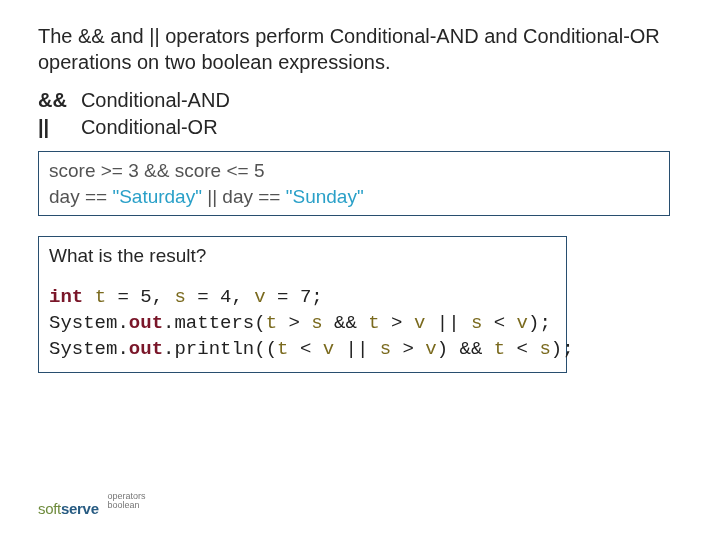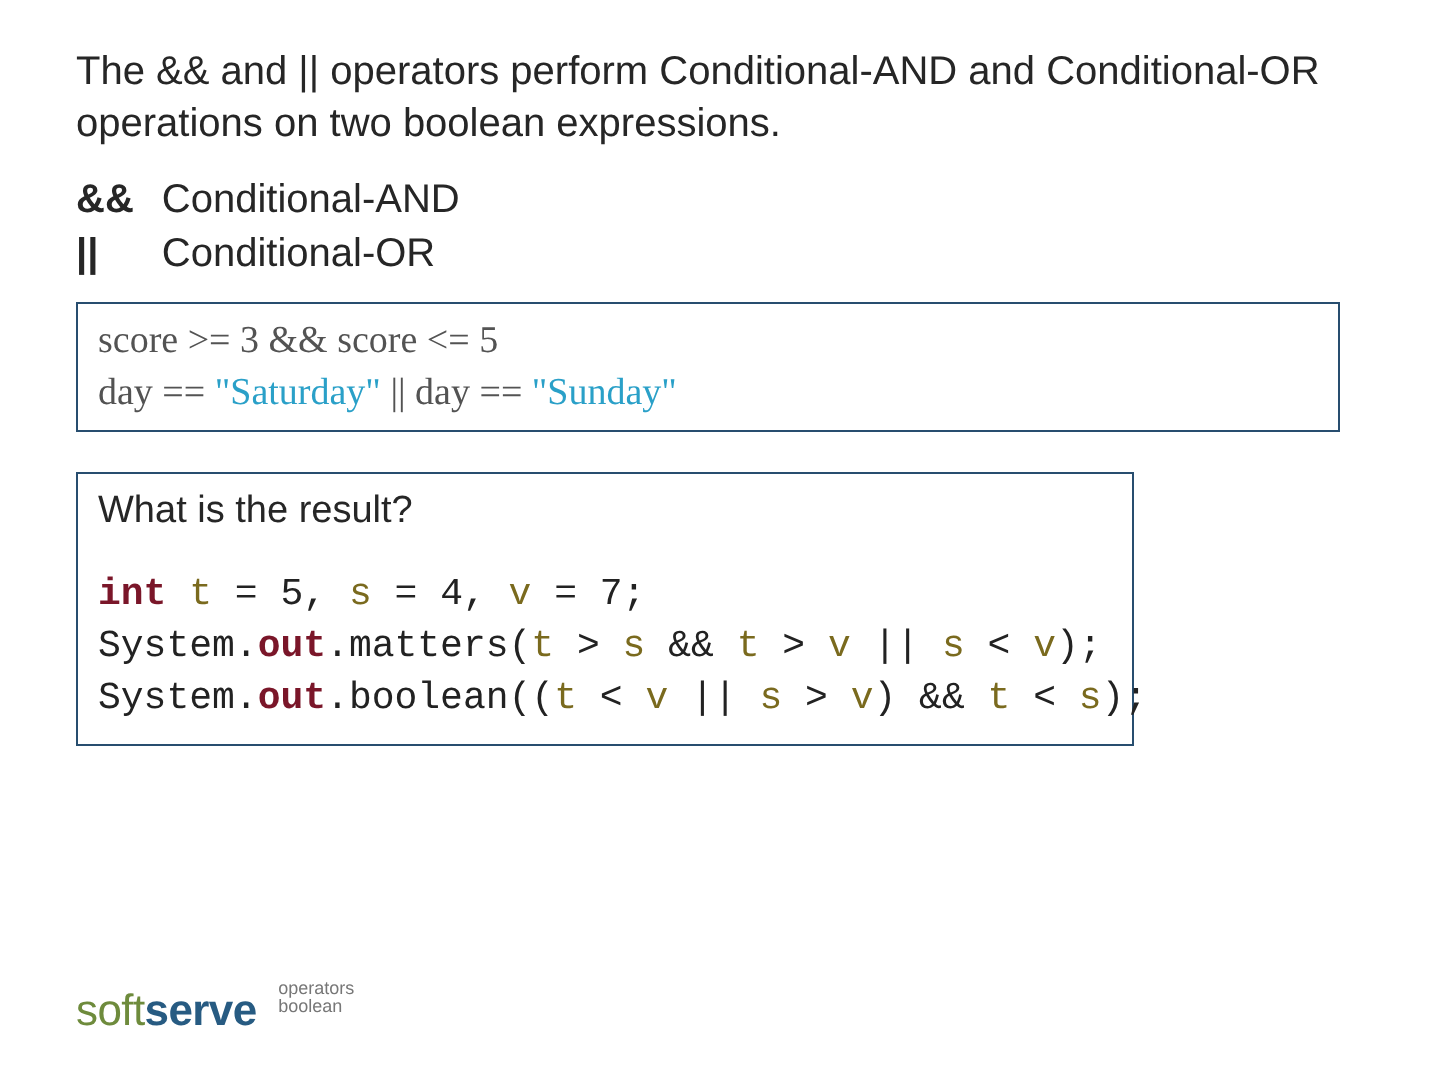--- a/index.html
+++ b/index.html
@@ -39,21 +39,21 @@
     padding: 2px 14px 2px 0;
     font-size: 20px;
     vertical-align: top;
   }
   .op-sym {
     font-weight: 700;
   }
   .codebox {
     border: 1px solid #284e6f;
     padding: 6px 10px;
-    font-family: Liberation Serif, serif;
+    font-family: Liberation Sans, sans-serif;
     font-size: 19px;
     line-height: 1.35;
     color: #535353;
     white-space: pre;
     box-sizing: border-box;
     width: 632px;
   }
   .codebox .str { color: #2aa0c8; }
   .gap { height: 20px; }
   .qbox {
@@ -77,21 +77,21 @@
   .qcode .kw { color: #7a1629; font-weight: 700; }
   .qcode .fld { color: #7a1629; font-weight: 700; }
   .qcode .var { color: #7a6a1e; }
   .logo {
     position: absolute;
     left: 38px;
     bottom: 22px;
     font-family: "Segoe UI", Tahoma, Verdana, Arial, sans-serif;
   }
   .logo .brand {
-    font-size: 22px;
+    font-size: 15px;
     font-weight: 400;
     letter-spacing: -0.3px;
   }
   .logo .soft { color: #6e8b3c; }
   .logo .serve { color: #275b82; font-weight: 600; }
   .logo .tag {
     display: inline-block;
     font-size: 9px;
     line-height: 1.05;
     color: #777;
@@ -122,21 +122,21 @@
 
   <div class="codebox"><span>score &gt;= 3 &amp;&amp; score &lt;= 5</span>
 <span>day == </span><span class="str">"Saturday"</span><span> || day == </span><span class="str">"Sunday"</span></div>
 
   <div class="gap"></div>
 
   <div class="qbox">
     <p class="q">What is the result?</p>
     <div class="qcode"><span class="kw">int</span><span> </span><span class="var">t</span><span> = 5, </span><span class="var">s</span><span> = 4, </span><span class="var">v</span><span> = 7;</span>
 <span>System.</span><span class="fld">out</span><span>.matters(</span><span class="var">t</span><span> &gt; </span><span class="var">s</span><span> &amp;&amp; </span><span class="var">t</span><span> &gt; </span><span class="var">v</span><span> || </span><span class="var">s</span><span> &lt; </span><span class="var">v</span><span>);</span>
-<span>System.</span><span class="fld">out</span><span>.boolean((</span><span class="var">t</span><span> &lt; </span><span class="var">v</span><span> || </span><span class="var">s</span><span> &gt; </span><span class="var">v</span><span>) &amp;&amp; </span><span class="var">t</span><span> &lt; </span><span class="var">s</span><span>);</span></div>
+<span>System.</span><span class="fld">out</span><span>.println((</span><span class="var">t</span><span> &lt; </span><span class="var">v</span><span> || </span><span class="var">s</span><span> &gt; </span><span class="var">v</span><span>) &amp;&amp; </span><span class="var">t</span><span> &lt; </span><span class="var">s</span><span>);</span></div>
   </div>
 
   <div class="logo">
     <span class="brand">
       <span class="soft">soft</span><span class="serve">serve</span>
     </span>
     <span class="tag">
       <span>operators</span><br>
       <span>boolean</span>
     </span>

